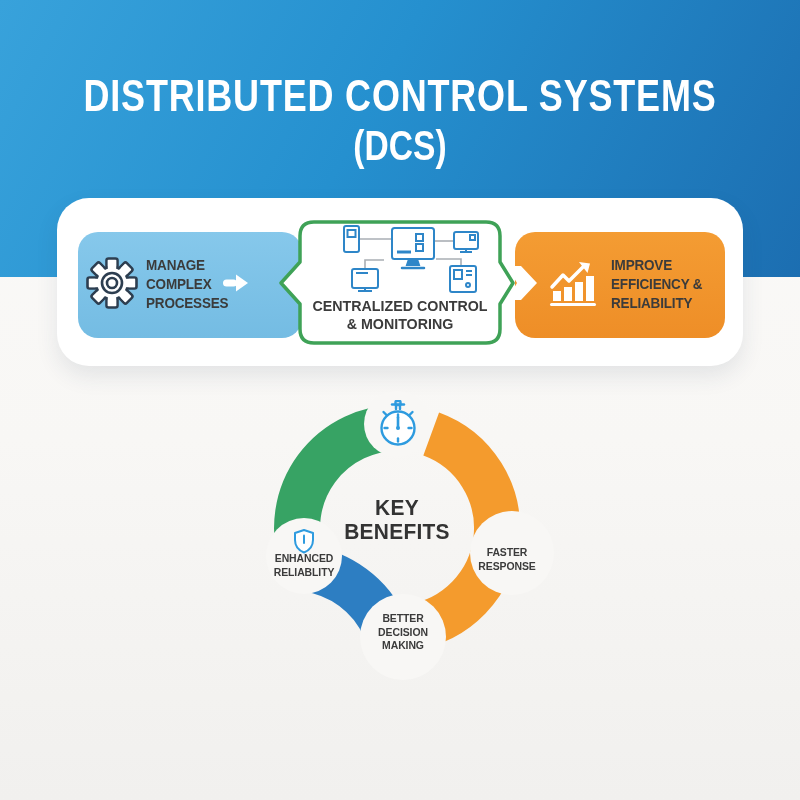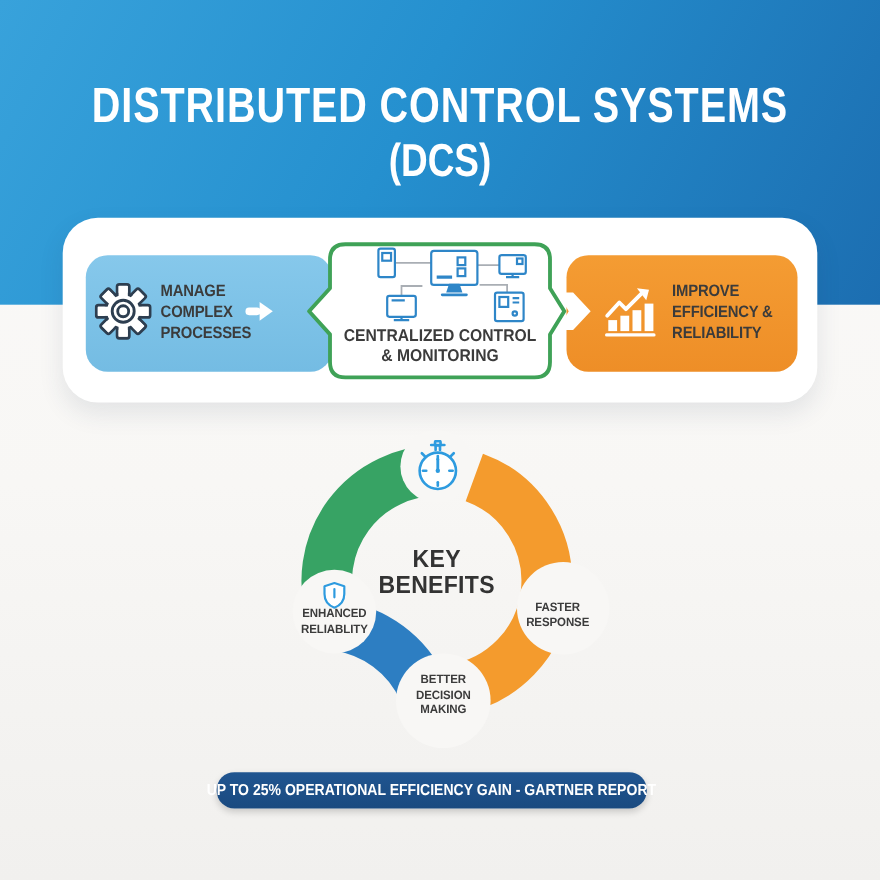--- a/index.html
+++ b/index.html
@@ -207,17 +207,14 @@
   <div class="ring-label rl-right">
     <div>FASTER</div>
     <div>RESPONSE</div>
   </div>
   <div class="ring-label rl-bottom">
     <div>BETTER</div>
     <div>DECISION</div>
     <div>MAKING</div>
   </div>
 
-  <div class="abs banner">
-    <div class="banner-text">UP TO 25% OPERATIONAL EFFICIENCY GAIN - GARTNER REPORT</div>
-  </div>
 
 </div>
 
 </body></html>

